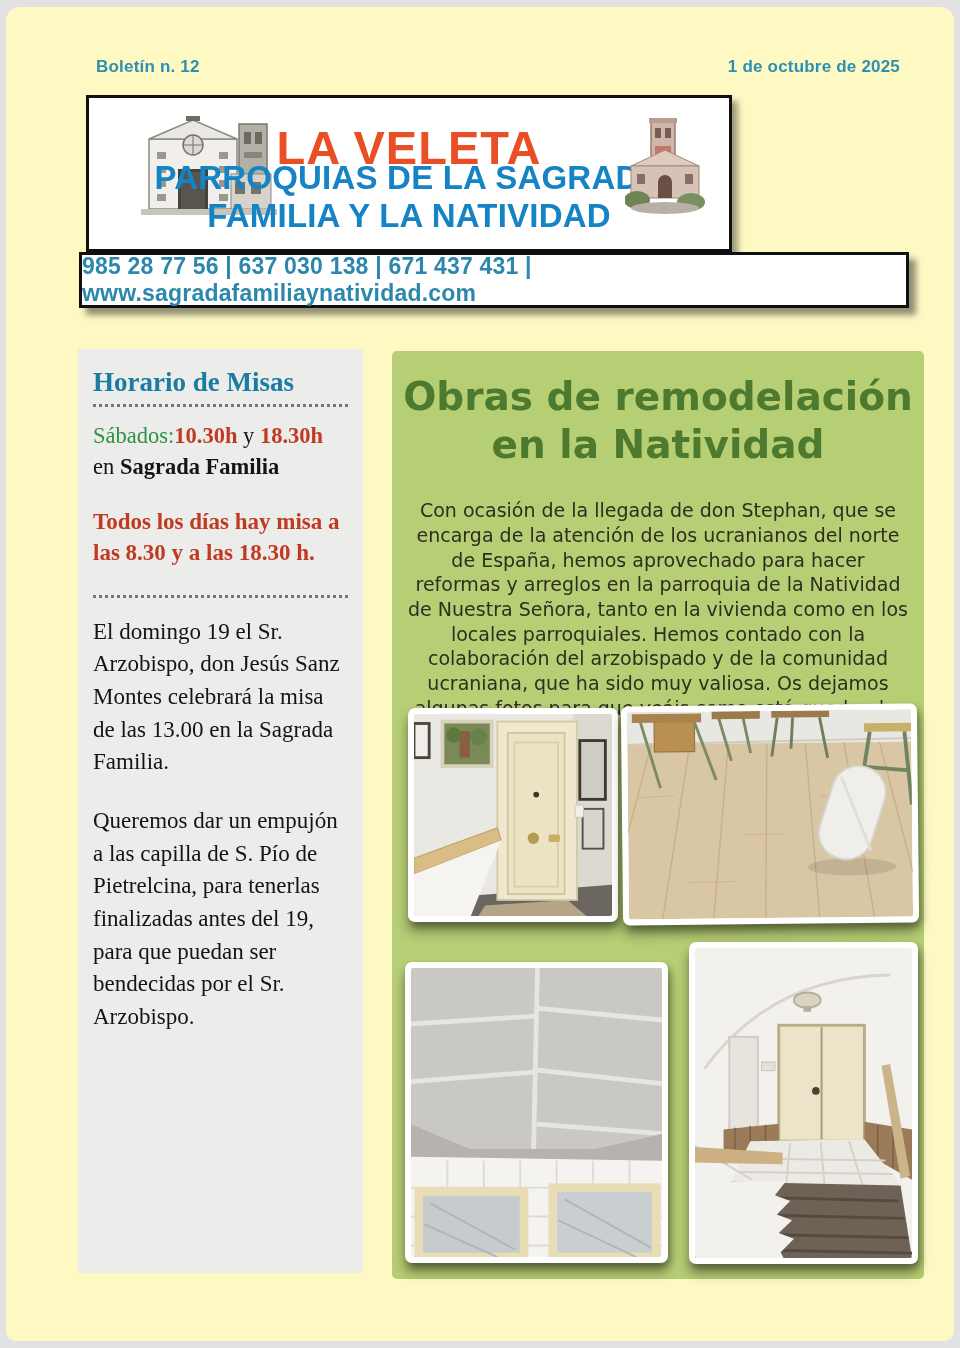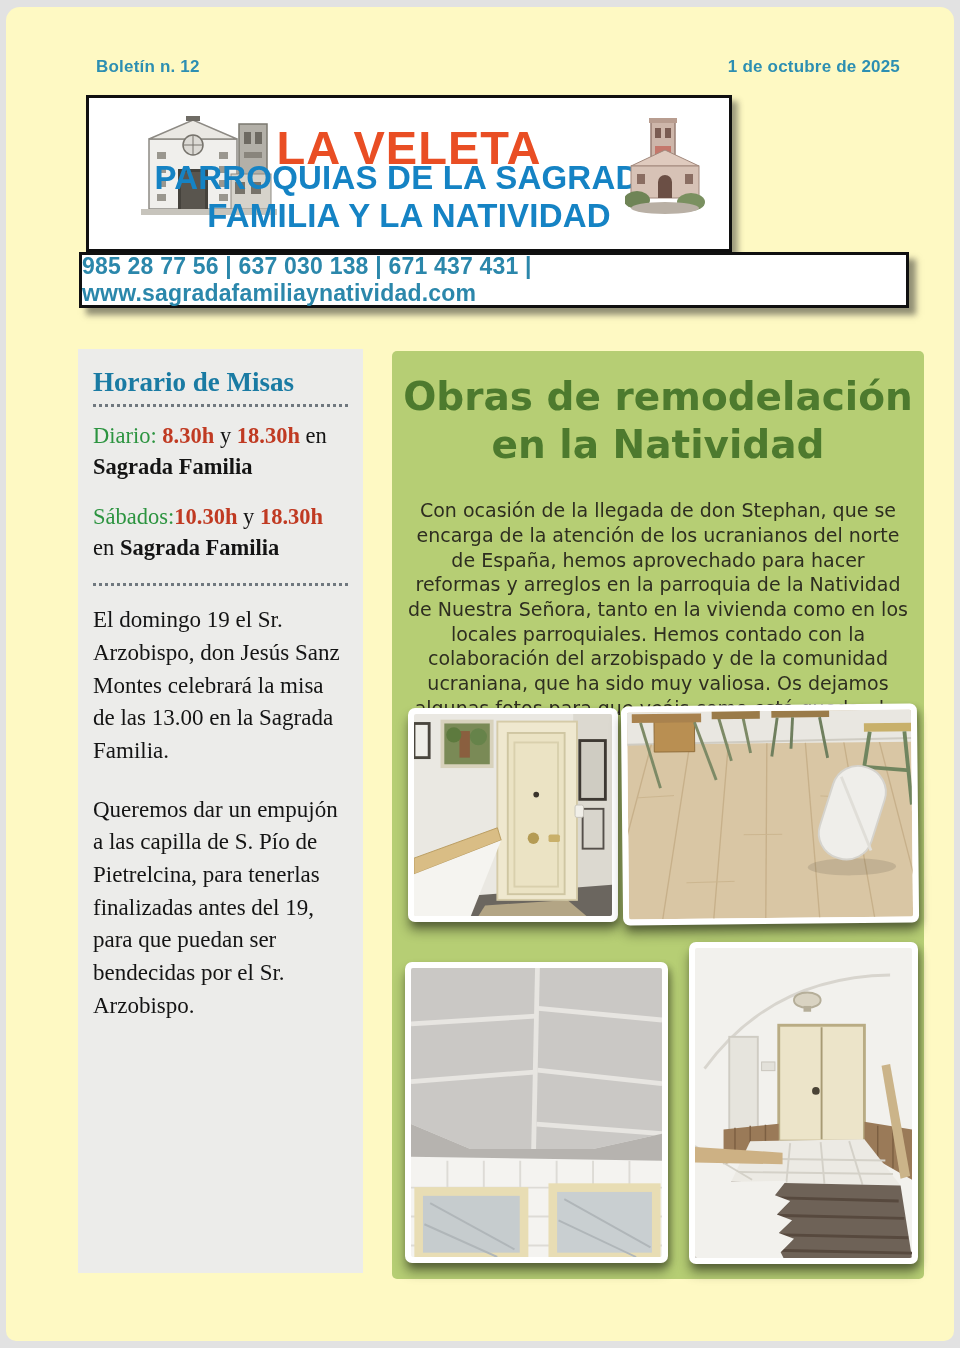--- a/index.html
+++ b/index.html
@@ -121,40 +121,33 @@
   </div>
 
   <div id="phone-bar">
     <span>985 28 77 56 | 637 030 138 | 671 437 431 | www.sagradafamiliaynatividad.com</span>
   </div>
 
   <div id="sidebar">
     <div class="side-h2">Horario de Misas</div>
     <div class="dots"></div>
 
-    <div class="sched">
-      <span class="lbl-green">Diario:</span>
-      <span class="time-red">8.30h</span>
-      <span>y</span>
-      <span class="time-red">18.30h</span>
-      <span>en</span>
-      <div><span class="bold">Sagrada Familia</span></div>
-    </div>
 
     <div class="sched">
       <span class="lbl-green">Sábados:</span><span class="time-red">10.30h</span>
       <span>y</span>
       <span class="time-red">18.30h</span>
       <div>
         <span>en</span>
         <span class="bold">Sagrada Familia</span>
       </div>
     </div>
 
 
+    <div class="note">Todos los días hay misa a las 8.30 y a las 18.30 h.</div>
 
     <div class="dots"></div>
 
     <p class="side-p">El domingo 19 el Sr. Arzobispo, don Jesús Sanz Montes celebrará la misa de las 13.00 en la Sagrada Familia.</p>
     <p class="side-p">Queremos dar un empujón a las capilla de S. Pío de Pietrelcina, para tenerlas finalizadas antes del 19, para que puedan ser bendecidas por el Sr. Arzobispo.</p>
 
   </div>
 
   <div id="panel">
     <div id="panel-heading">Obras de remodelación en la Natividad</div>

